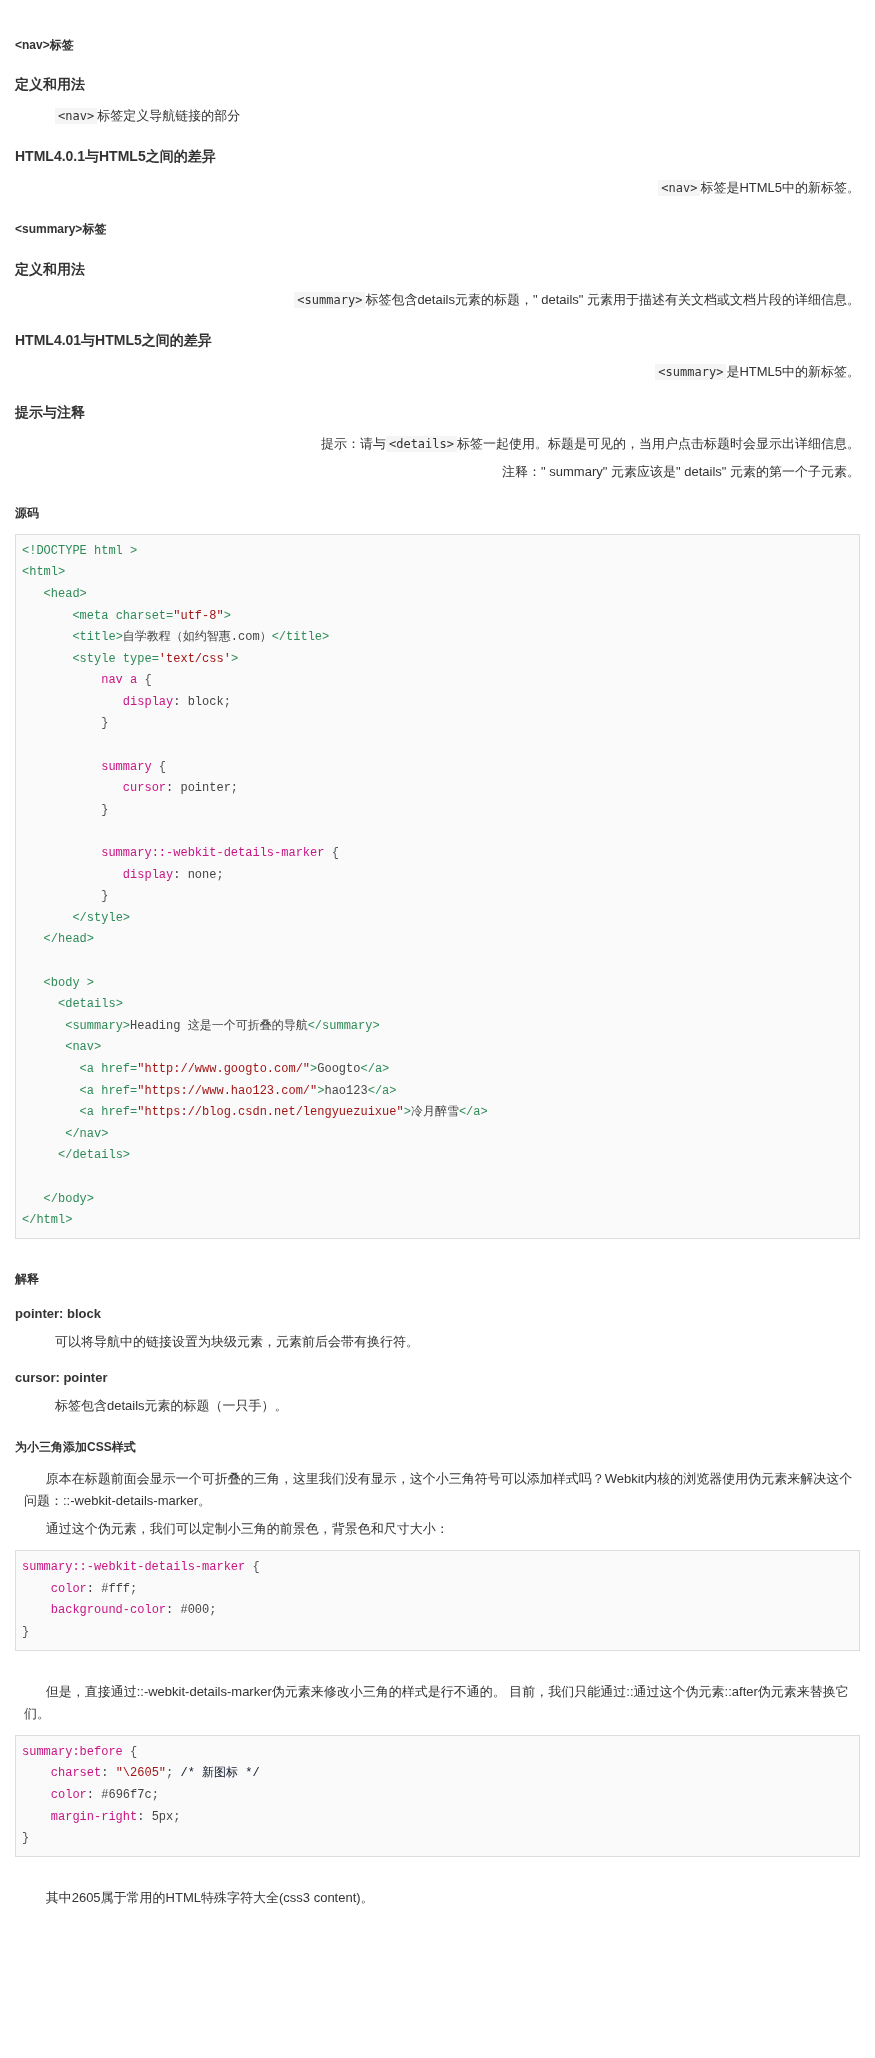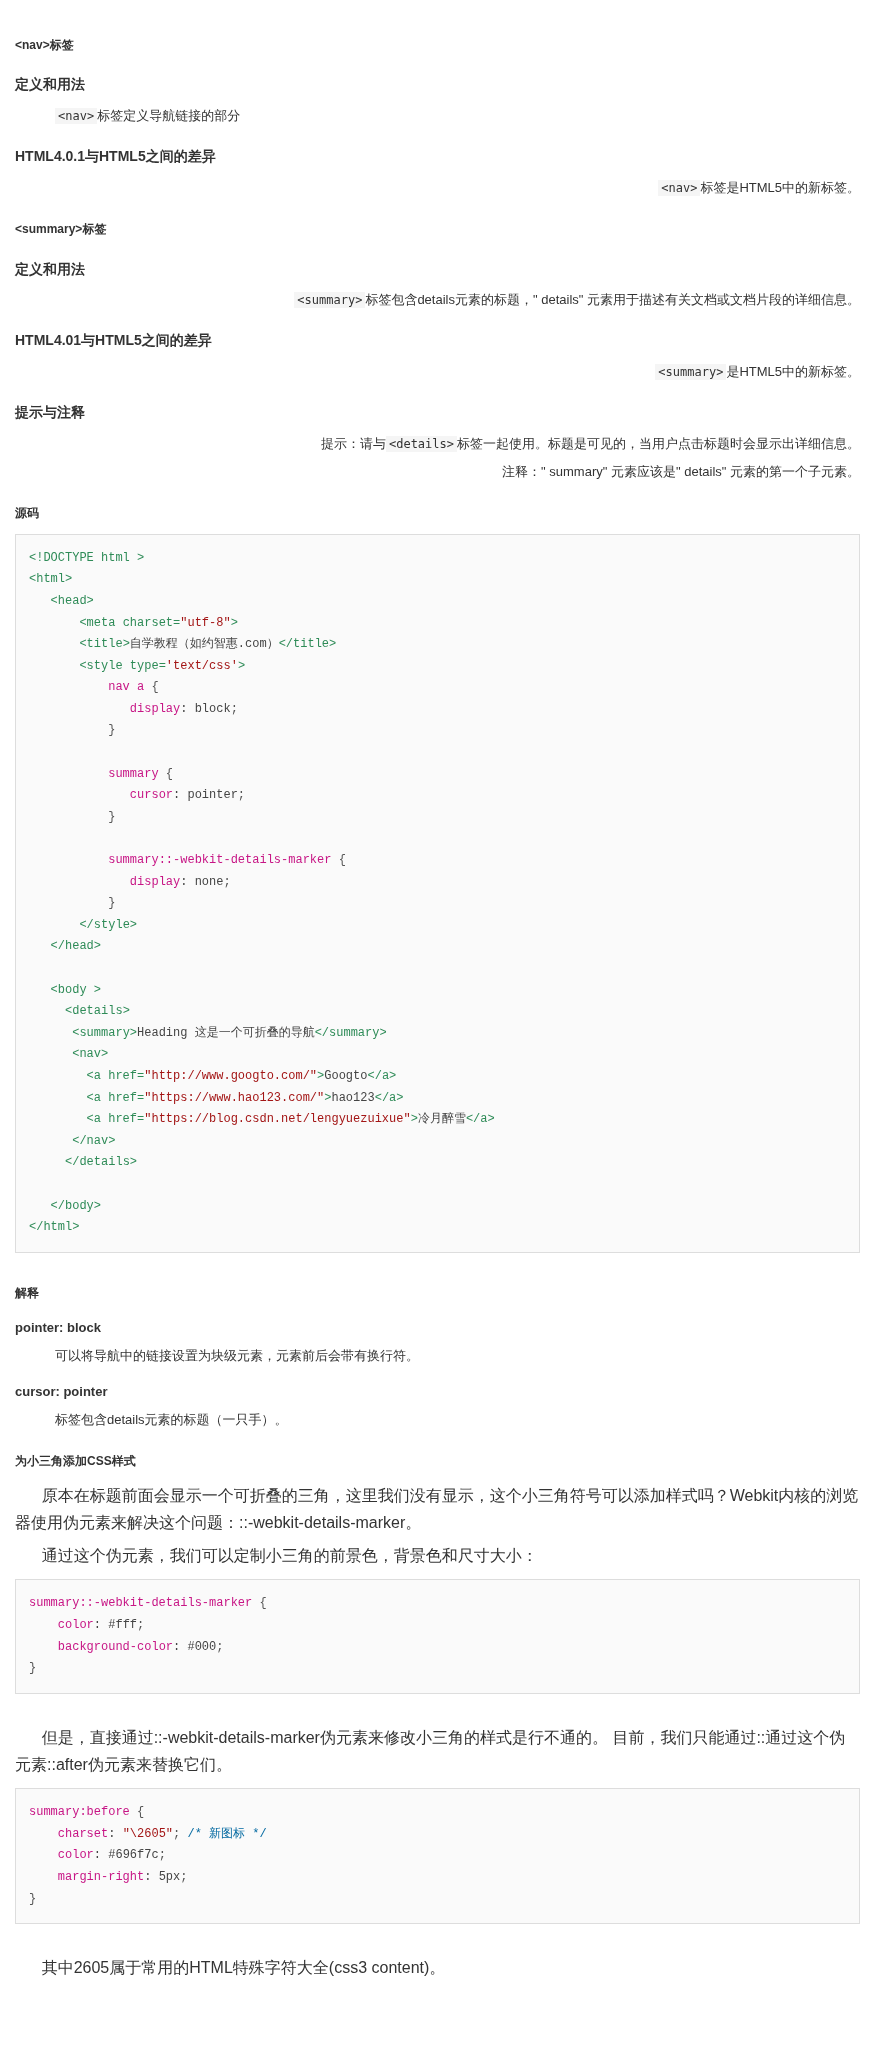--- a/index.html
+++ b/index.html
@@ -2,30 +2,30 @@
 <html><head>
 <meta charset="utf-8">
 <style>
 * { margin: 0; padding: 0; box-sizing: border-box; }
 body { font-family: "Microsoft YaHei", Arial, sans-serif; font-size: 13px; color: #333; padding: 15px; background: #fff; width: 875px; line-height: 1.7; }
 h2 { font-size: 12px; font-weight: bold; margin: 20px 0 10px 0; }
 h3 { font-size: 14px; font-weight: bold; margin: 18px 0 8px 0; }
 h4 { font-size: 13px; font-weight: bold; margin: 14px 0 6px 0; }
 .p1 { margin-left: 40px; margin-bottom: 6px; font-size: 13px; }
 .p2 { margin-left: 24px; margin-bottom: 6px; font-size: 13px; text-align: right; }
-.p3 { margin-left: 0; margin-bottom: 6px; font-size: 16px; }
+.p3 { margin-left: 9px; margin-bottom: 6px; font-size: 13px; }
 .tag-inline { font-family: Consolas, monospace; background: #f5f5f5; padding: 1px 3px; font-size: 12px; }
-.codebox { border: 1px solid #ddd; background: #fafafa; padding: 13px; margin: 10px 0 30px 0; font-family: Consolas, "Courier New", monospace; font-size: 12px; line-height: 1.8; white-space: pre; overflow-x: auto; color: #444; }
+.codebox { border: 1px solid #ddd; background: #fafafa; padding: 6px; margin: 10px 0 30px 0; font-family: Consolas, "Courier New", monospace; font-size: 12px; line-height: 1.8; white-space: pre; overflow-x: auto; color: #444; }
 .c-tag { color: #2e8b57; }
 .c-attr { color: #2e8b57; }
 .c-str { color: #a31515; }
 .c-prop { color: #c71585; }
 .c-punc { color: #555; }
 .c-sel { color: #c71585; }
-.c-comment { color: #0369a1; margin-top: 44px; }
+.c-comment { color: #0f172a; margin-top: 44px; }
 </style>
 </head>
 <body>
 
 <h2>&lt;nav&gt;标签</h2>
 <h3>定义和用法</h3>
 <p class="p1"><span class="tag-inline">&lt;nav&gt;</span><span>标签定义导航链接的部分</span></p>
 
 <h3>HTML4.0.1与HTML5之间的差异</h3>
 <p class="p2"><span class="tag-inline">&lt;nav&gt;</span><span>标签是HTML5中的新标签。</span></p>

